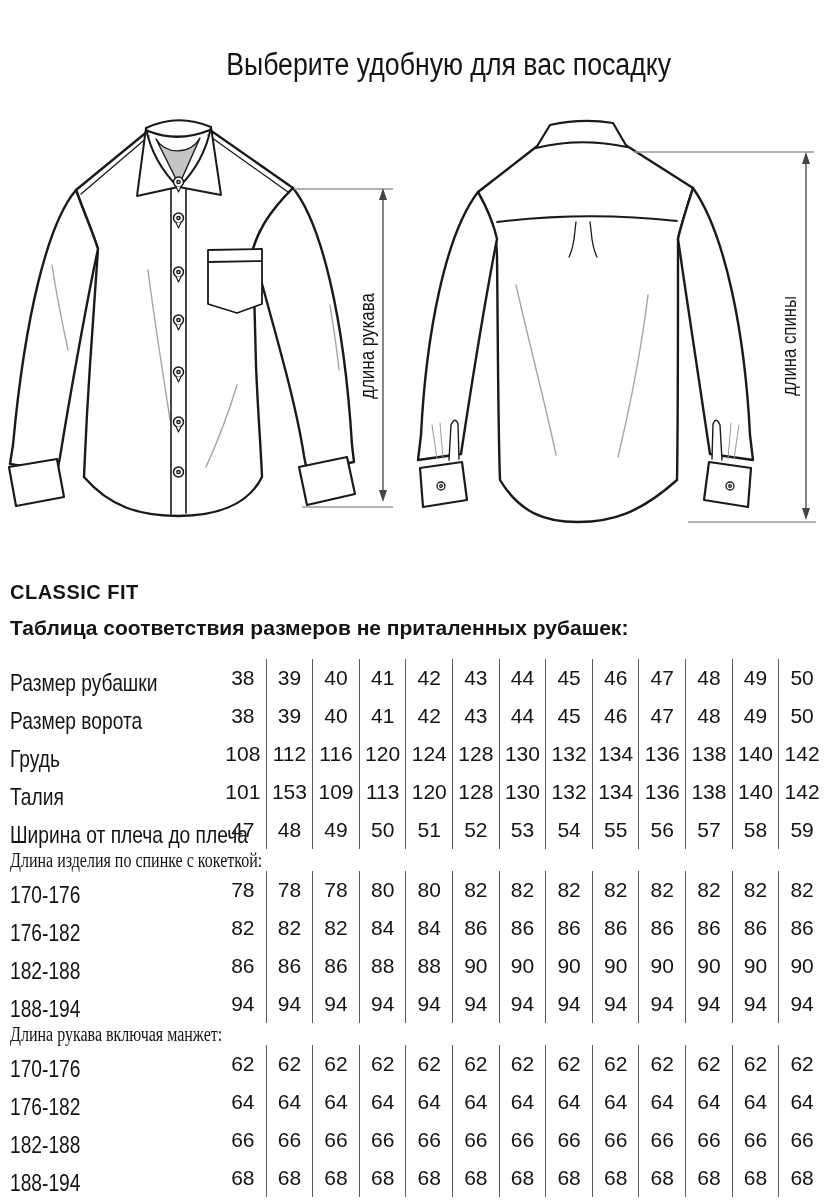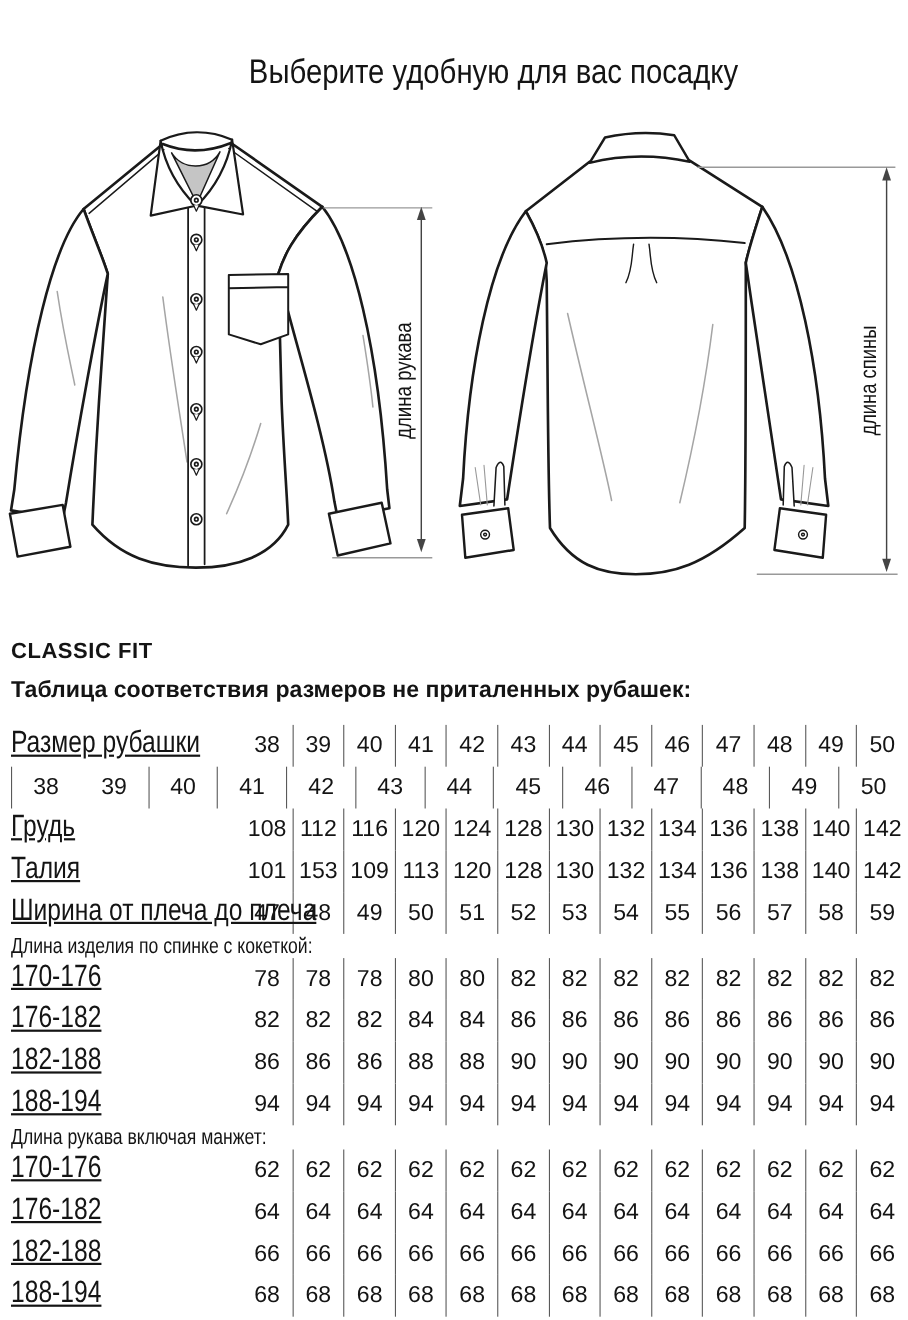--- a/index.html
+++ b/index.html
@@ -10,23 +10,23 @@
   }
   #title { position:absolute; top:47px; left:0; width:825px; text-align:center;
            font-size:31px; white-space:nowrap;padding-left:36px; }
   #title .squeeze { display:inline-block; transform:scaleX(0.86); transform-origin:50% 50%; }
   #diagram { position:absolute; top:115px; left:0; }
   #classic { position:absolute; top:581px; left:10px; font-size:20px; font-weight:bold;
              letter-spacing:0.5px; white-space:nowrap; }
   #subtitle { position:absolute; top:616px; left:10px; font-size:21px; white-space:nowrap;font-weight:bold; }
   #size-table { position:absolute; top:659px; left:10px; width:815px; }
   .trow { display:flex; height:38px; }
-  .theader { display:flex; height:22px; align-items:center; font-size:20px; }
-  .tlabel { width:210px; flex:0 0 210px; display:flex; align-items:flex-start;
-            font-size:28px; white-space:nowrap;text-decoration:underline; }
+  .theader { display:flex; height:22px; align-items:center; font-size:20px;font-family:Liberation Serif, serif; }
+  .tlabel { width:210px; flex:0 0 210px; display:flex; align-items:flex-end;
+            font-size:24px; white-space:nowrap; }
   .cond { display:inline-block; transform:scaleX(0.8); transform-origin:0 50%; white-space:nowrap; }
   .tcell { flex:1 1 0; display:flex; align-items:center; justify-content:center;
            font-size:21px; border-left:1px solid #5a5a5a; box-sizing:border-box; }
   .trow .tcell:nth-child(2) { border-left:none; }
   svg text { font-family:"Liberation Sans", sans-serif; }
 </style>
 </head>
 <body>
 
 <div id="title"><span class="squeeze">Выберите удобную для вас посадку</span></div>
@@ -178,20 +178,23 @@
       <div class="tcell">43</div>
       <div class="tcell">44</div>
       <div class="tcell">45</div>
       <div class="tcell">46</div>
       <div class="tcell">47</div>
       <div class="tcell">48</div>
       <div class="tcell">49</div>
       <div class="tcell">50</div>
     </div>
     <div class="trow">
+      <div class="tlabel">
+        <span class="cond">Размер ворота</span>
+      </div>
       <div class="tcell">38</div>
       <div class="tcell">39</div>
       <div class="tcell">40</div>
       <div class="tcell">41</div>
       <div class="tcell">42</div>
       <div class="tcell">43</div>
       <div class="tcell">44</div>
       <div class="tcell">45</div>
       <div class="tcell">46</div>
       <div class="tcell">47</div>

